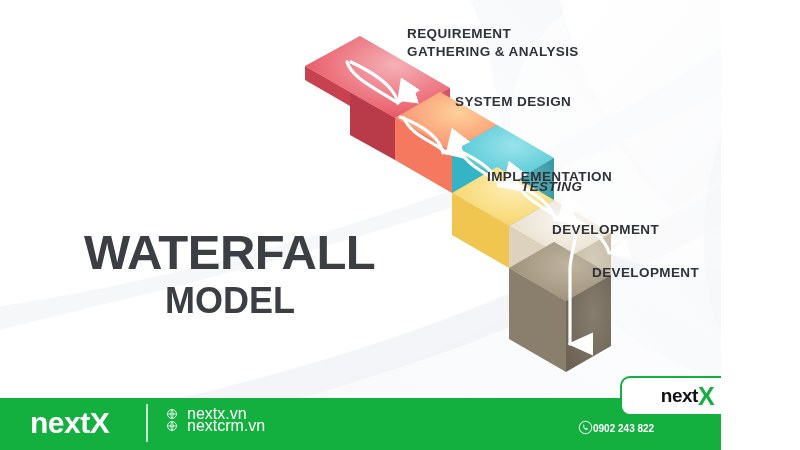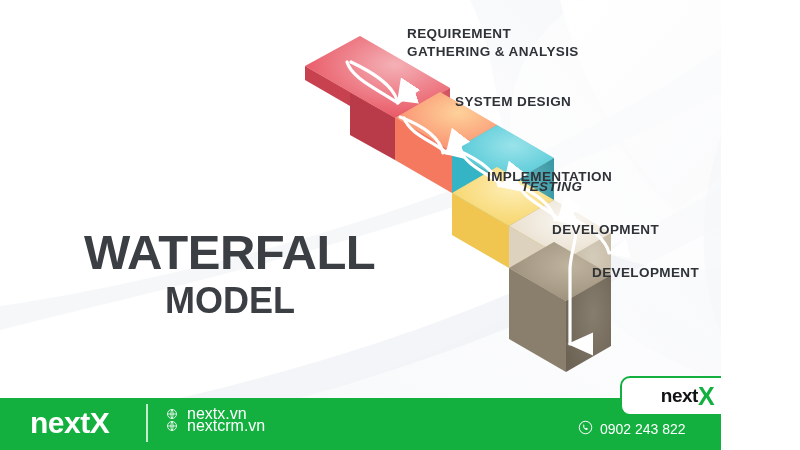--- a/index.html
+++ b/index.html
@@ -82,22 +82,22 @@
   #logo-pill{
     position:absolute;left:620px;top:376px;width:135px;height:40px;
     background:#ffffff;border:2.5px solid #13b03f;border-radius:10px;
     display:flex;align-items:center;justify-content:center;
     box-sizing:border-box;
   }
   #logo-pill .t-next{font-size:19px;font-weight:bold;color:#111214;letter-spacing:-0.5px;}
   #logo-pill .t-x{font-size:25px;font-weight:bold;color:#13b03f;letter-spacing:-0.5px;}
 
   .phone-row{
-    position:absolute;display:flex;align-items:center;gap:7px;
-    color:#ffffff;font-size:14px;font-weight:normal;
+    position:absolute;display:flex;align-items:center;
+    color:#ffffff;font-size:10px;font-weight:bold;
   }
   #phone-0{left:578px;top:420px;}
   #phone-1{left:693px;top:420px;}
 </style>
 </head>
 <body>
 
 <div id="stage">
 
   <div class="bg-layer">

